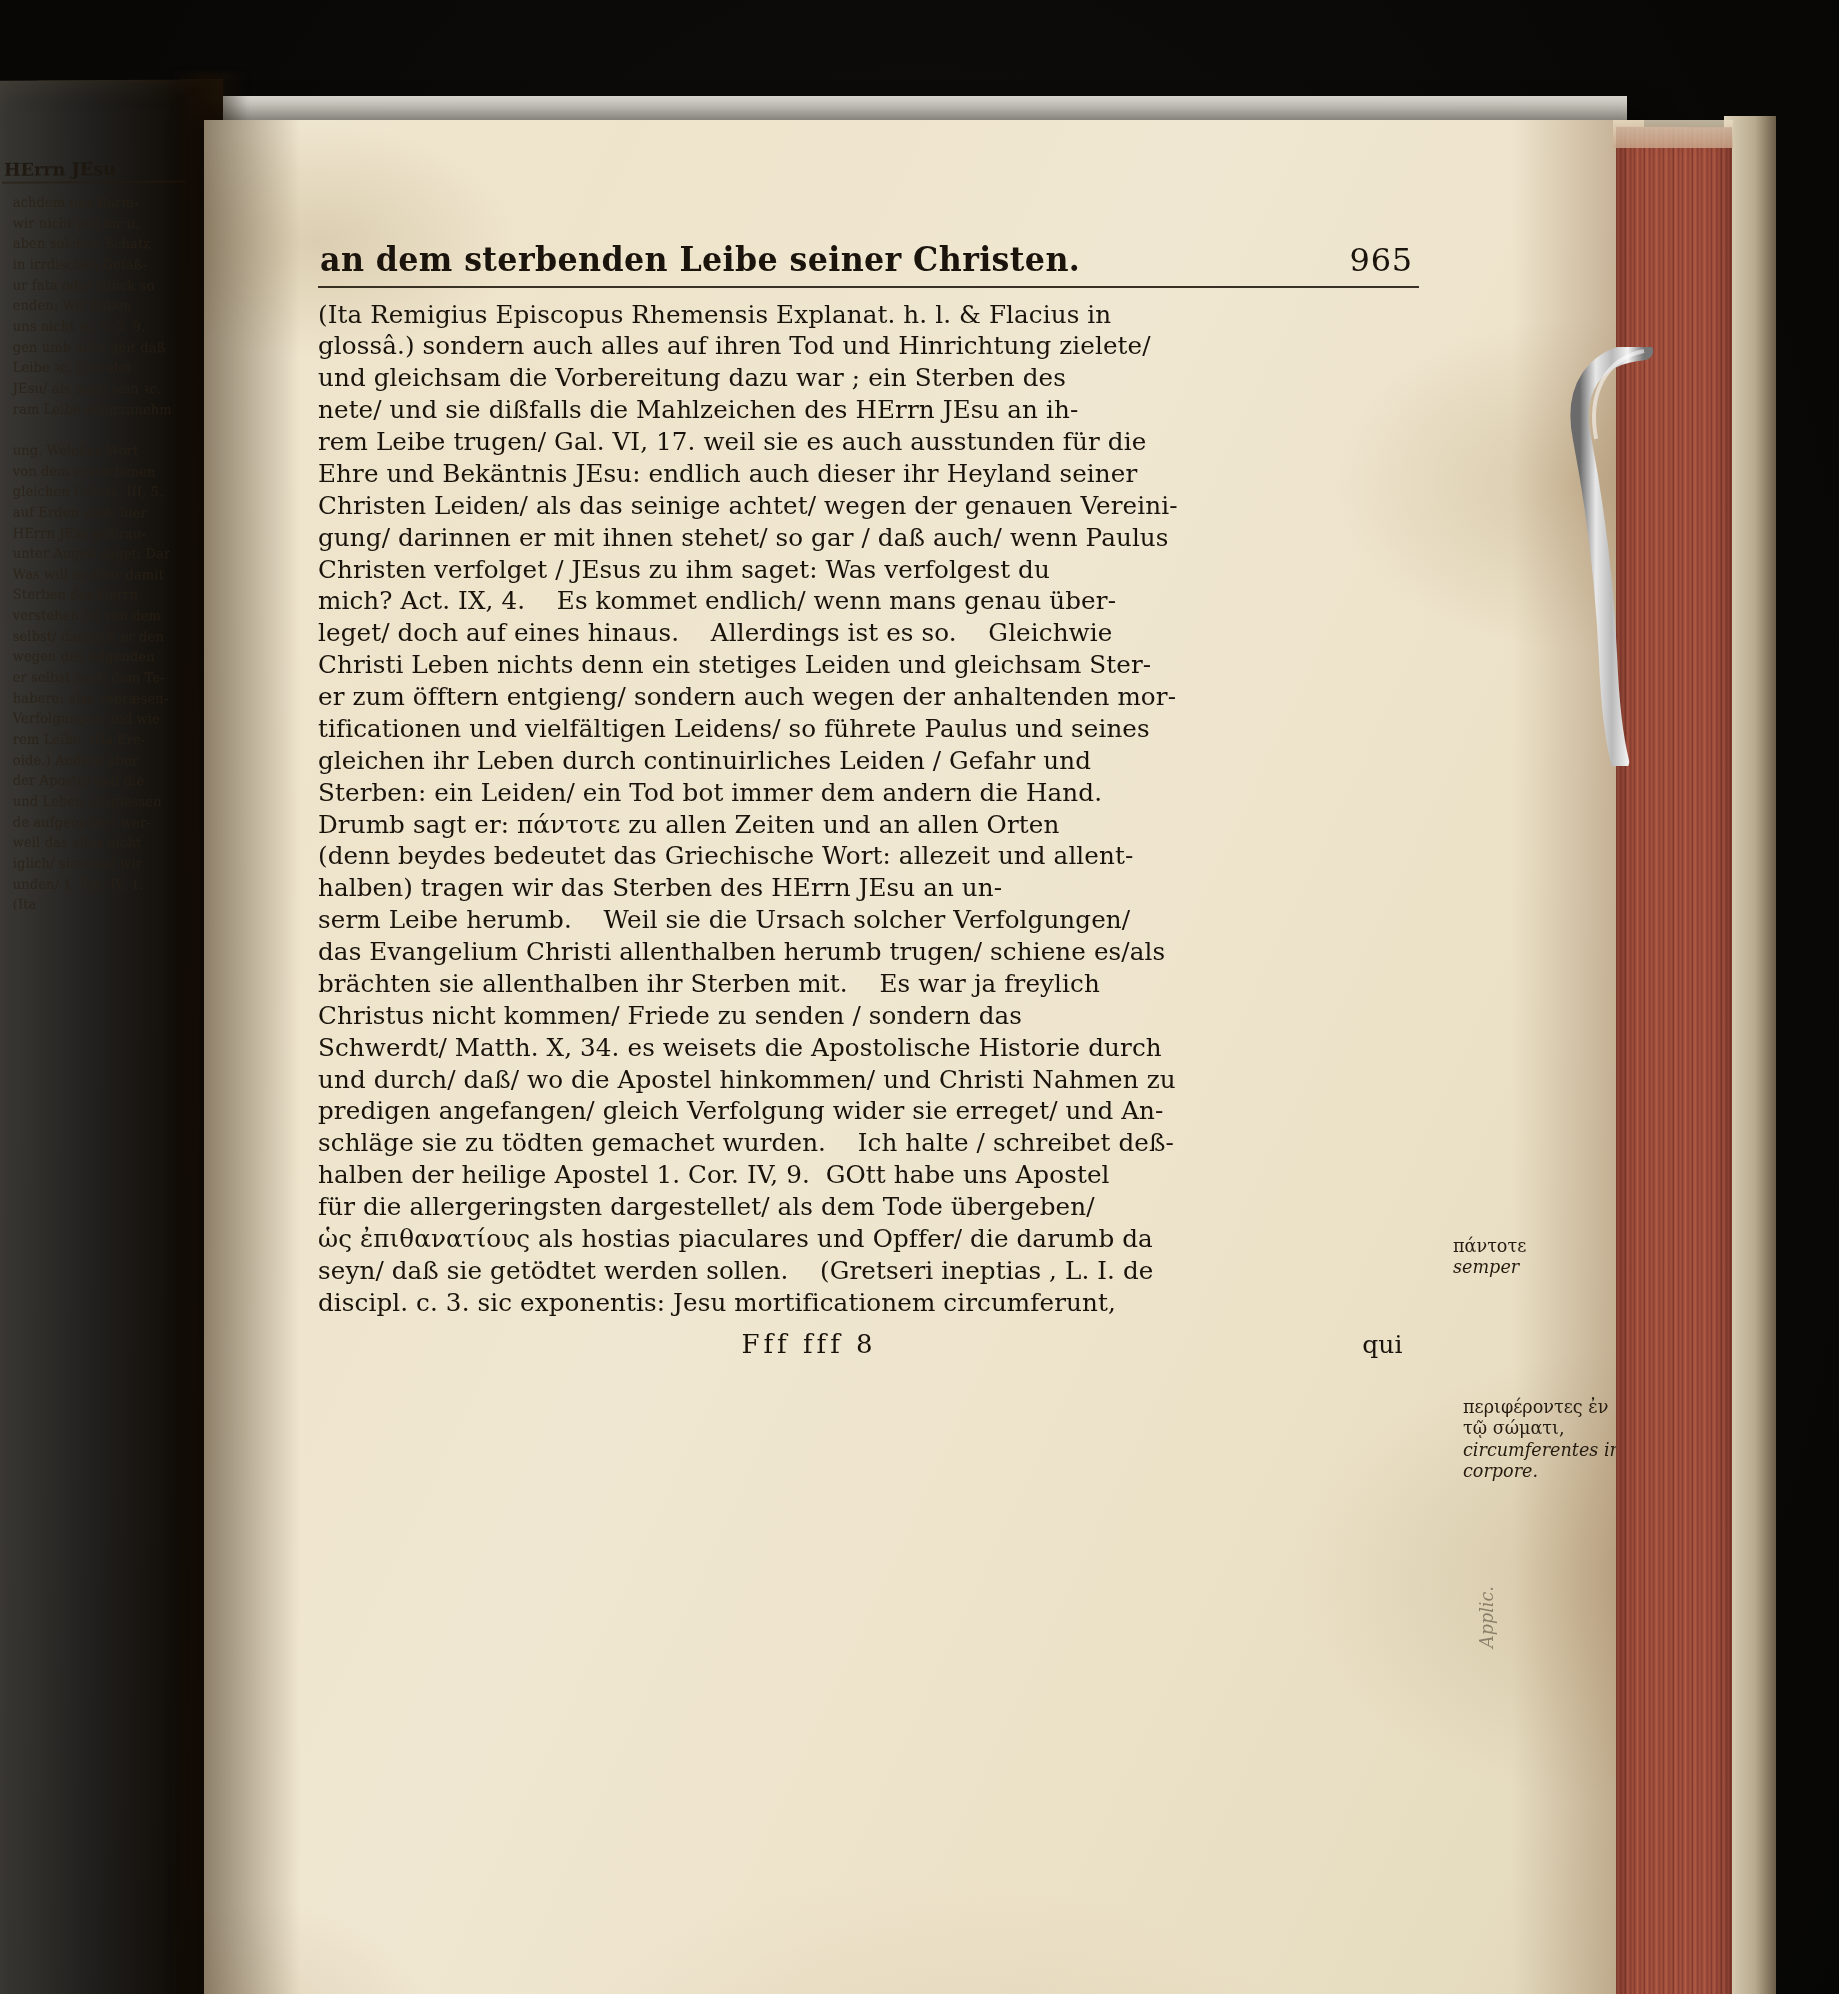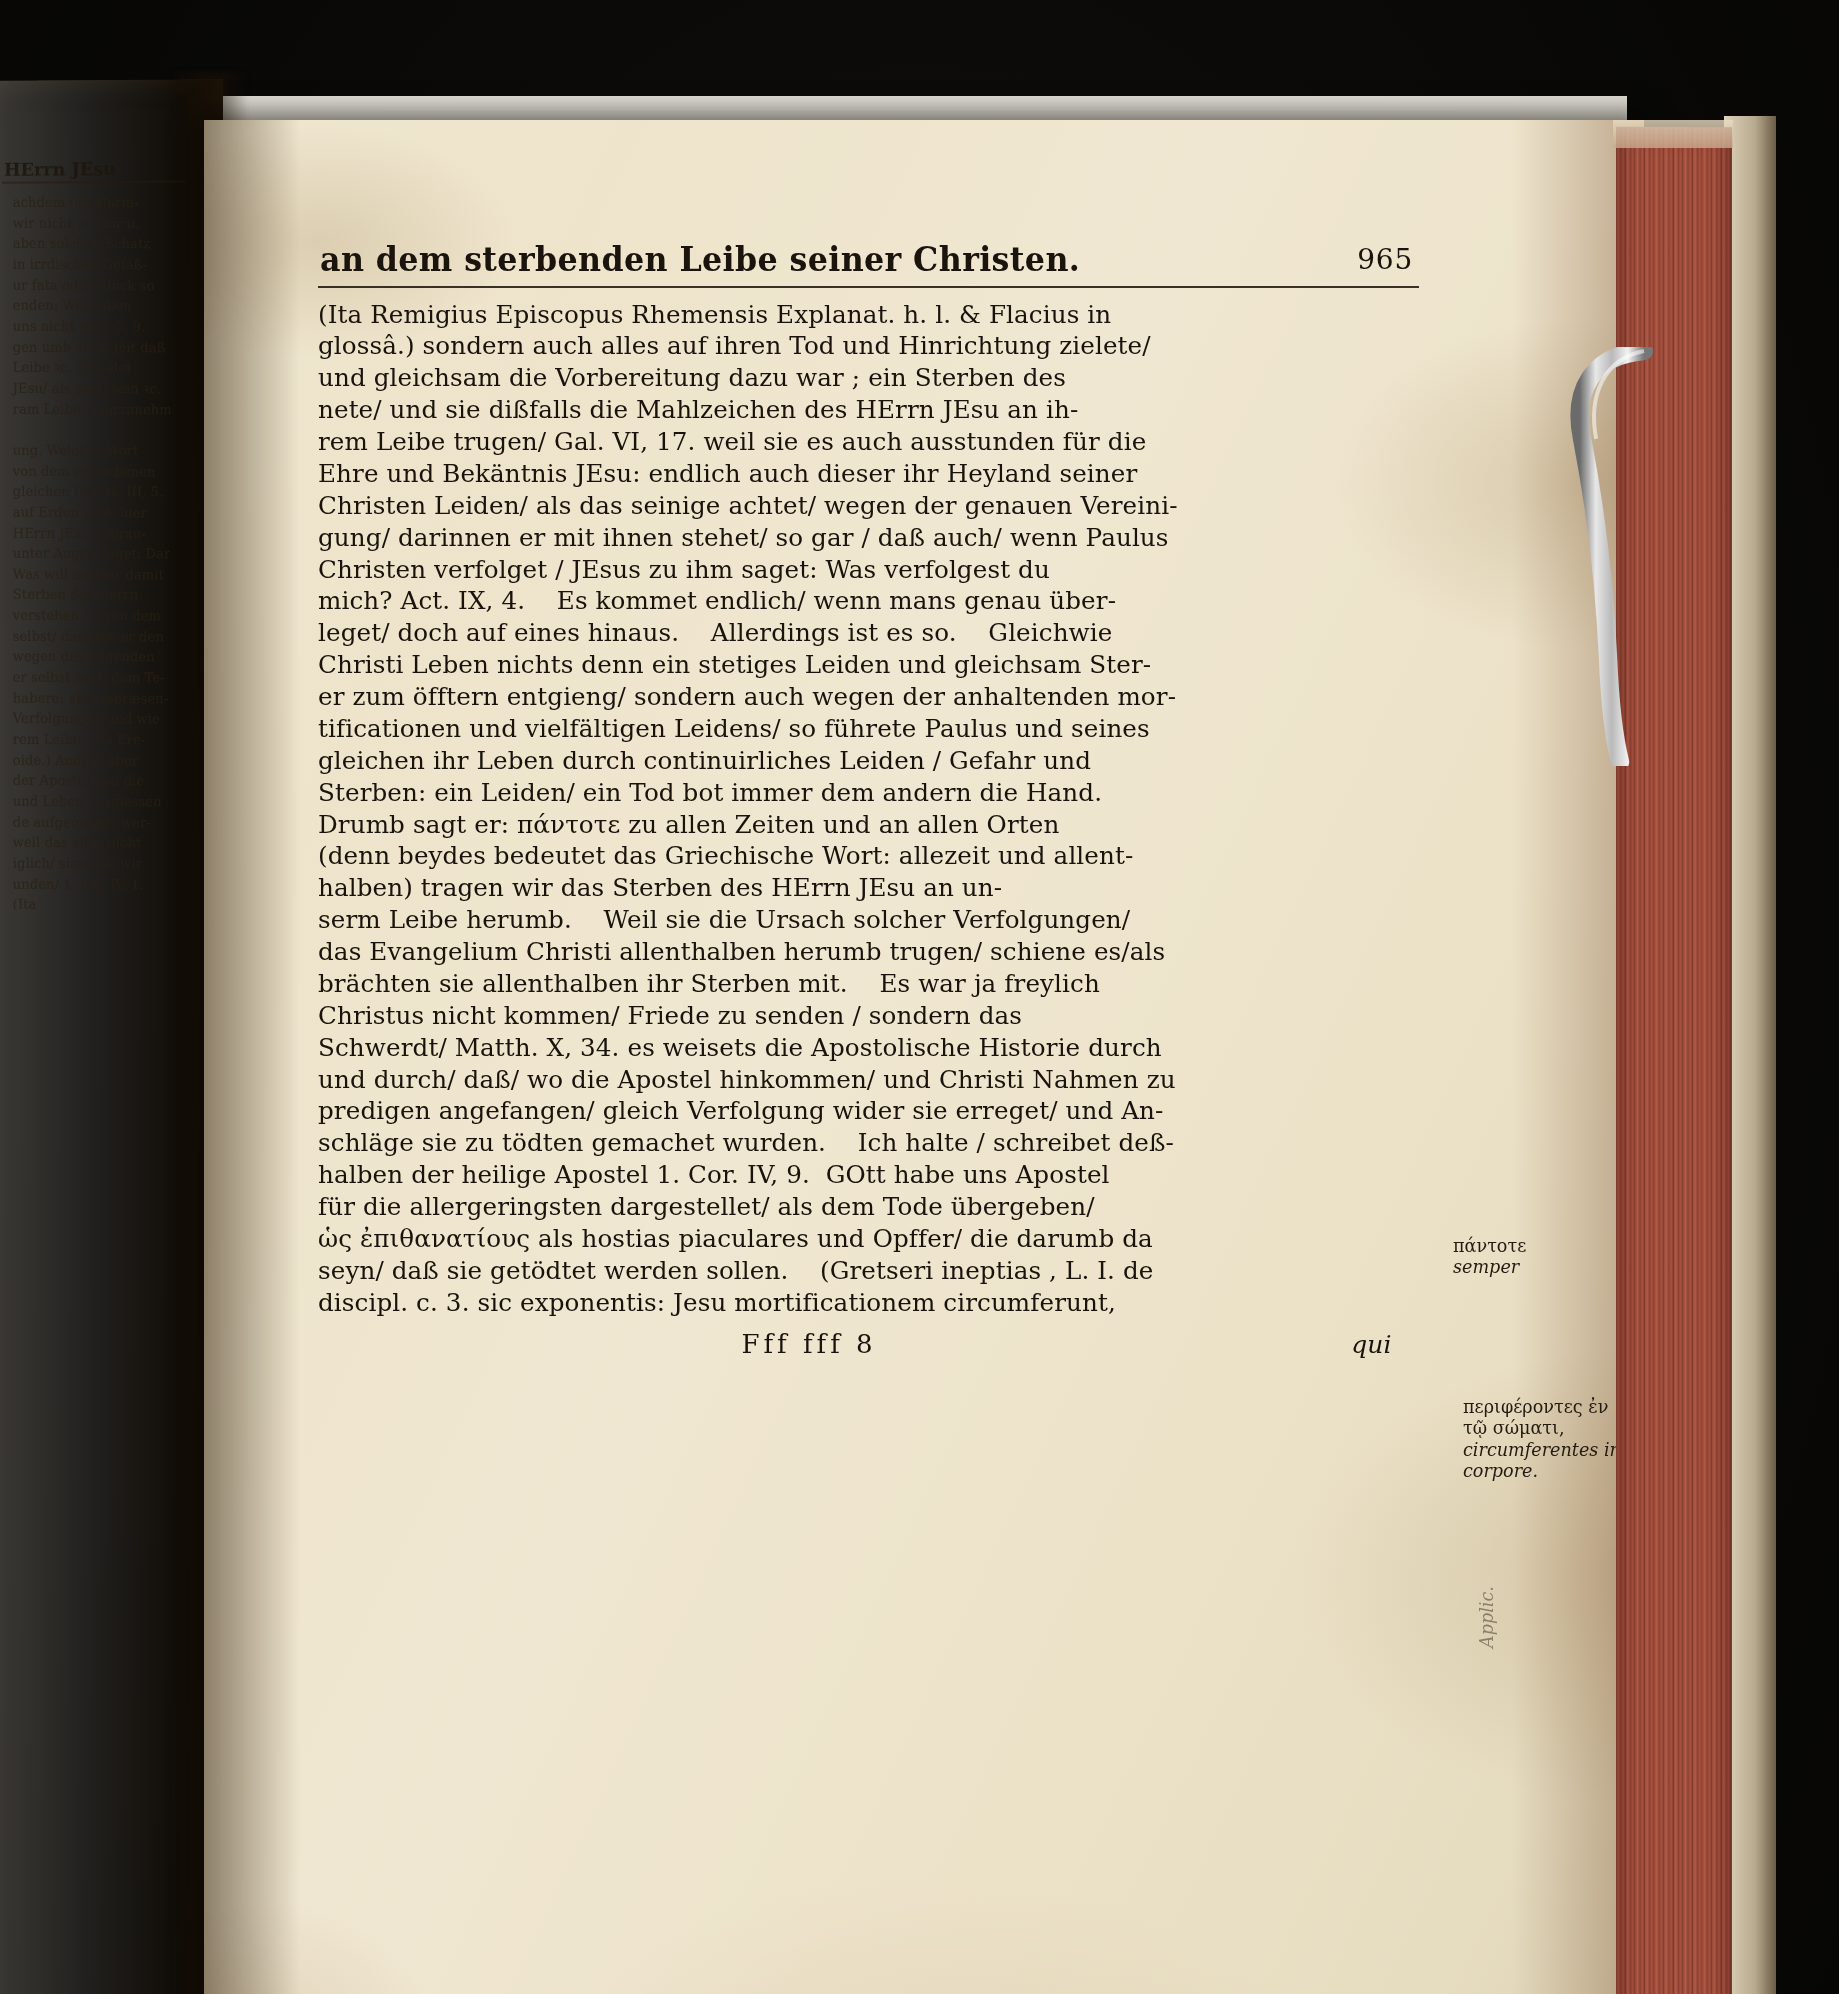--- a/index.html
+++ b/index.html
@@ -179,21 +179,21 @@
     font-family: "DejaVu Serif", serif;
     font-weight: bold;
     font-size: 33px;
     letter-spacing: 0.4px;
     color: #1a140c;
     transform: scaleX(0.96);
     transform-origin: left center;
   }
   .hdr-pageno {
     font-family: "DejaVu Serif", serif;
-    font-size: 28px;
+    font-size: 32px;
     color: #1a140c;
     letter-spacing: 0.8px;
   }
   .hdr-rule {
     margin: 7.2px 0 10.4px 14.4px;
     width: 1101px;
     height: 2px;
     background: #20180e;
     opacity: 0.88;
   }
@@ -229,24 +229,23 @@
   }
   .sig {
     margin-left: 423px;
     font-family: "DejaVu Serif", serif;
     font-size: 26px;
     letter-spacing: 4px;
     color: #19130b;
   }
   .catch {
     font-family: "DejaVu Serif", serif;
-    font-style: italic;
     font-size: 25px;
     color: #19130b;
-    margin-right: 28px;
+    margin-right: 17px;
   }
 
   
   .margin-note {
     position: absolute;
     font-family: "DejaVu Serif", serif;
     color: #241b10;
     line-height: 1.22;
     width: 168px;
   }

